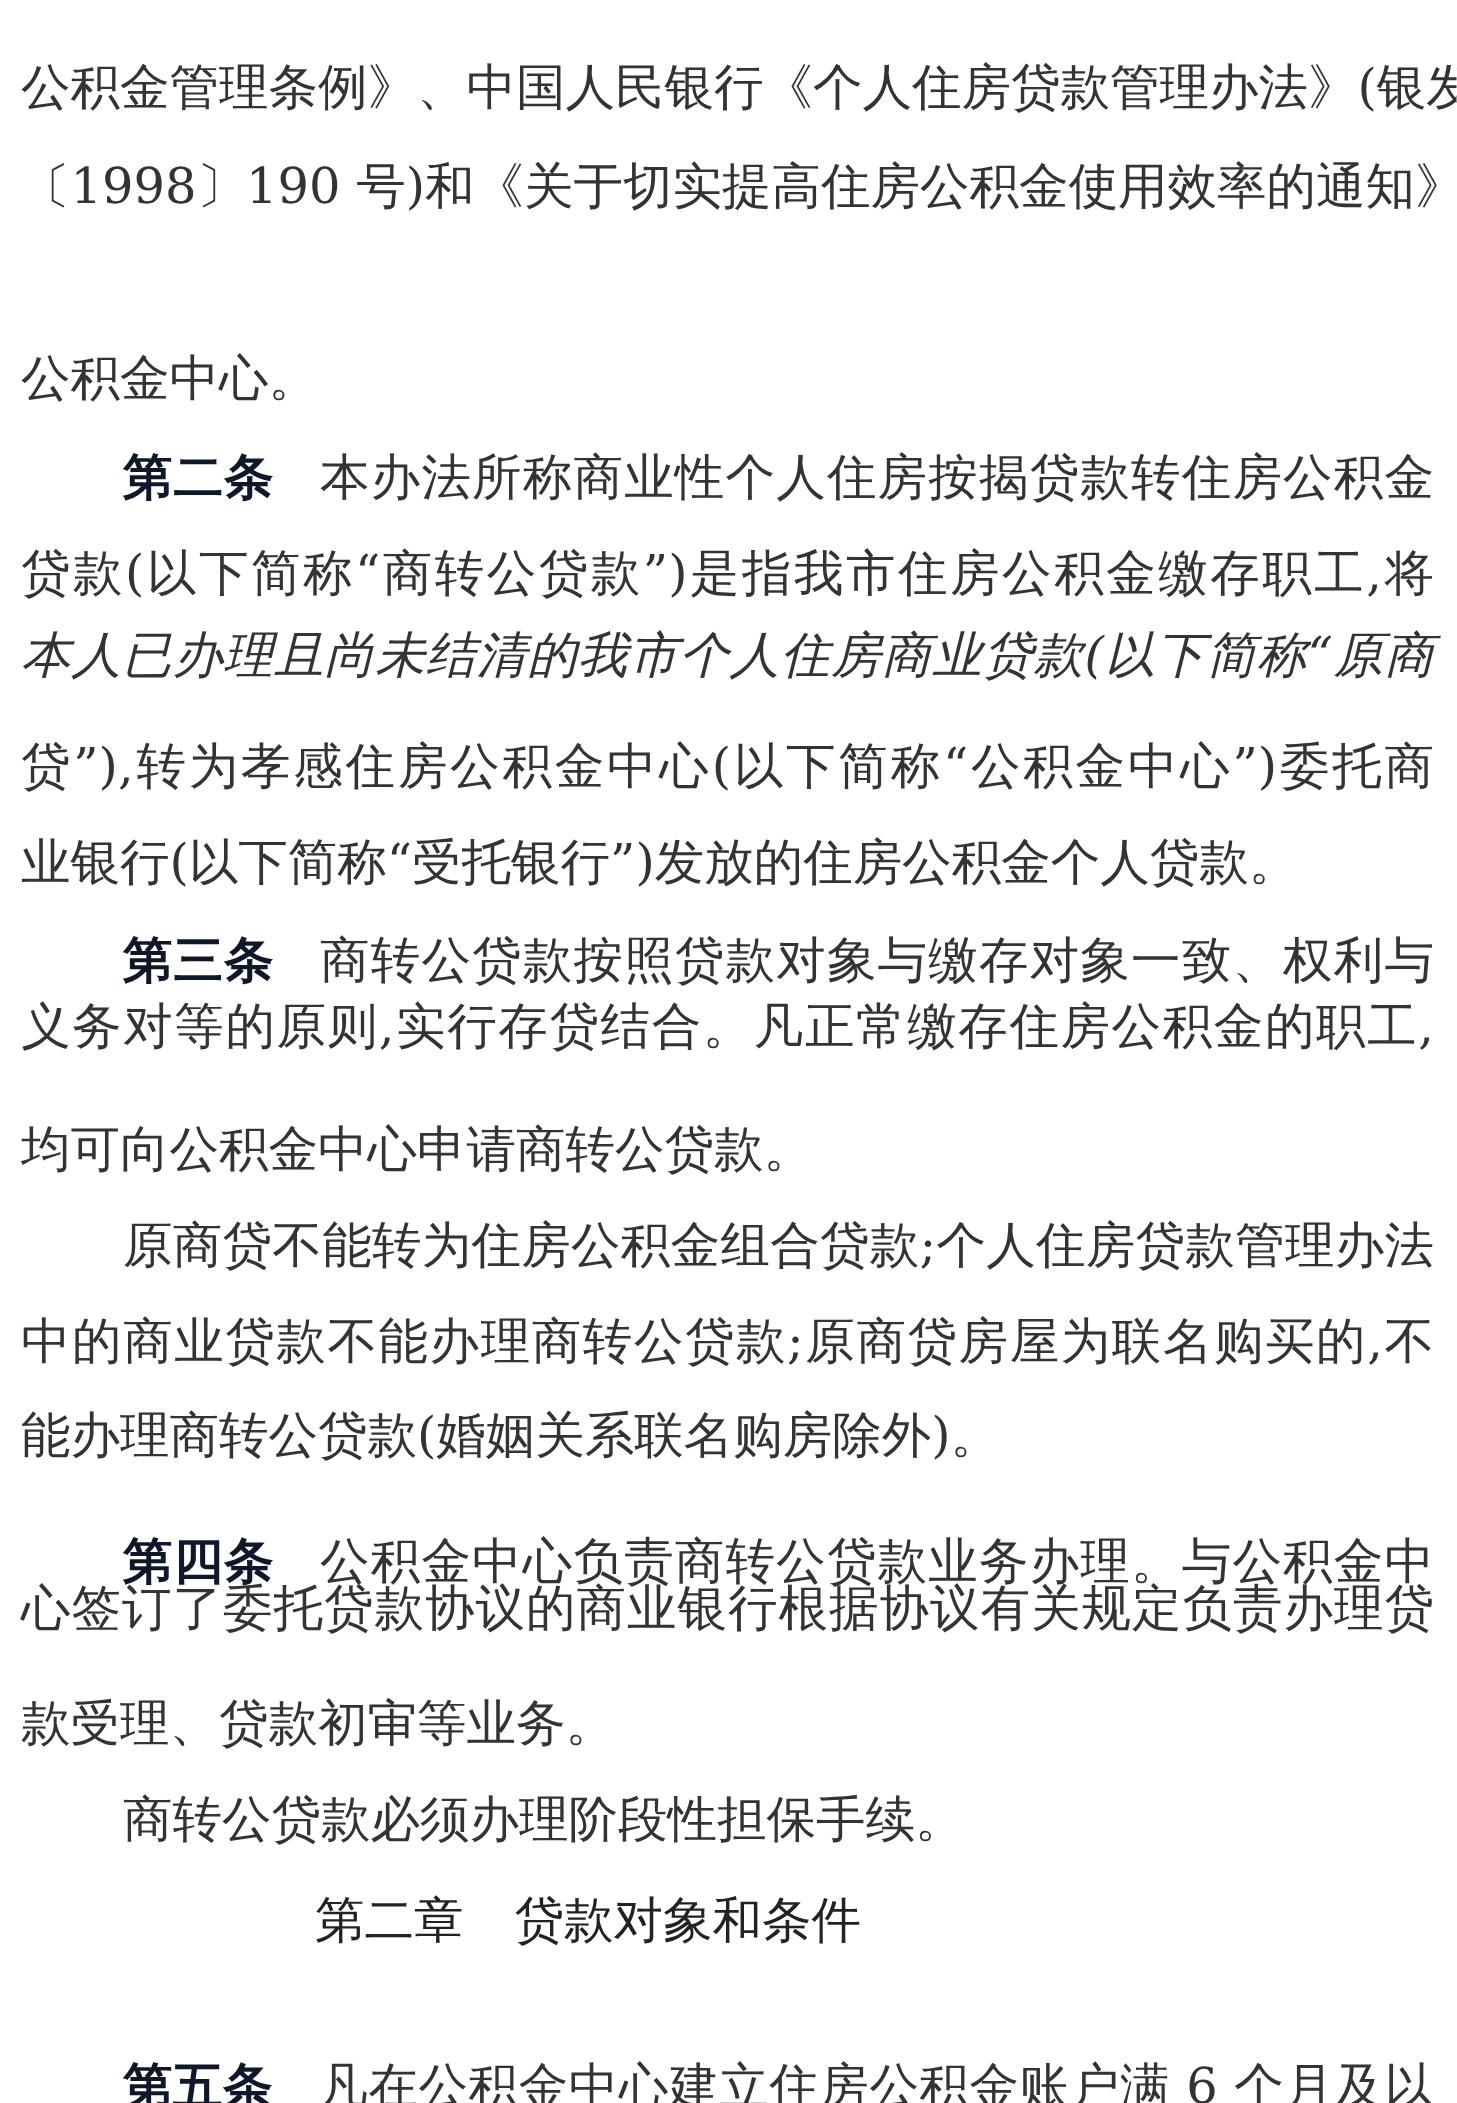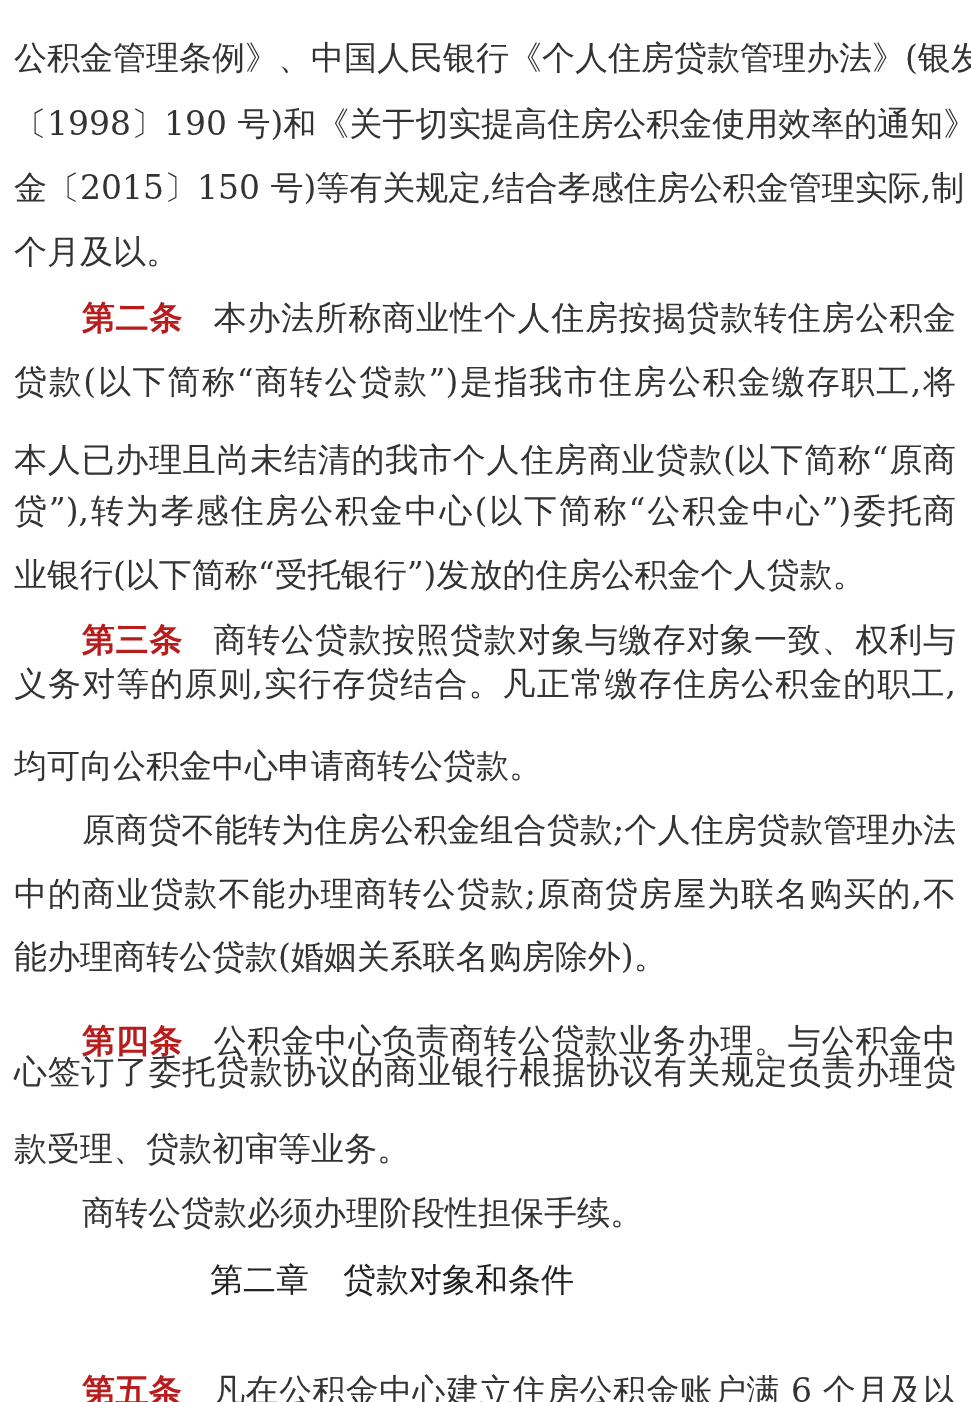--- a/index.html
+++ b/index.html
@@ -40,21 +40,21 @@
     .line.indent {
       left: 82px;
       width: 874px;
     }
     .line.last {
       text-align-last: left;
     }
     .label {
       font-family: "DejaVu Sans", "Liberation Sans", sans-serif;
       font-weight: bold;
-      color: #b91c1c;
+      color: #0f172a;
       margin-right: 30px;
     }
     .heading {
       position: absolute;
       left: 0;
       width: 784px;
       top: 1258px;
       height: 44px;
       line-height: 44px;
       text-align: center;
@@ -66,26 +66,25 @@
       margin-right: 34px;
     }
   </style>
 </head>
 <body>
 
 <div class="page">
 
   <div class="line" style="top:10px;">公积金管理条例》、中国人民银行《个人住房贷款管理办法》(银发</div>
   <div class="line" style="top:76px;">〔1998〕190 号)和《关于切实提高住房公积金使用效率的通知》(建</div>
-  <div class="line" style="top:140px;">金〔2015〕150 号)等有关规定,结合孝感住房公积金管理实际,制</div>
-  <div class="line last" style="top:204px;">个月及以。</div>
+  <div class="line last" style="top:204px;">公积金中心。</div>
 
   <div class="line indent" style="top:270px;"><span class="label">第二条</span><span>本办法所称商业性个人住房按揭贷款转住房公积金</span></div>
   <div class="line" style="top:334px;">贷款(以下简称“商转公贷款”)是指我市住房公积金缴存职工,将</div>
-  <div class="line" style="top:412px;">本人已办理且尚未结清的我市个人住房商业贷款(以下简称“原商</div>
+  <div class="line" style="top:389px;font-style:italic;">本人已办理且尚未结清的我市个人住房商业贷款(以下简称“原商</div>
   <div class="line" style="top:463px;">贷”),转为孝感住房公积金中心(以下简称“公积金中心”)委托商</div>
   <div class="line indent" style="top:592px;"><span class="label">第三条</span><span>商转公贷款按照贷款对象与缴存对象一致、权利与</span></div>
 
   <div class="line last" style="top:527px;">业银行(以下简称“受托银行”)发放的住房公积金个人贷款。</div>
   <div class="line" style="top:636px;">义务对等的原则,实行存贷结合。凡正常缴存住房公积金的职工,</div>
   <div class="line last" style="top:718px;">均可向公积金中心申请商转公贷款。</div>
 
   <div class="line indent" style="top:782px;">原商贷不能转为住房公积金组合贷款;个人住房贷款管理办法</div>
   <div class="line" style="top:846px;">中的商业贷款不能办理商转公贷款;原商贷房屋为联名购买的,不</div>
   <div class="line last" style="top:909px;">能办理商转公贷款(婚姻关系联名购房除外)。</div>

